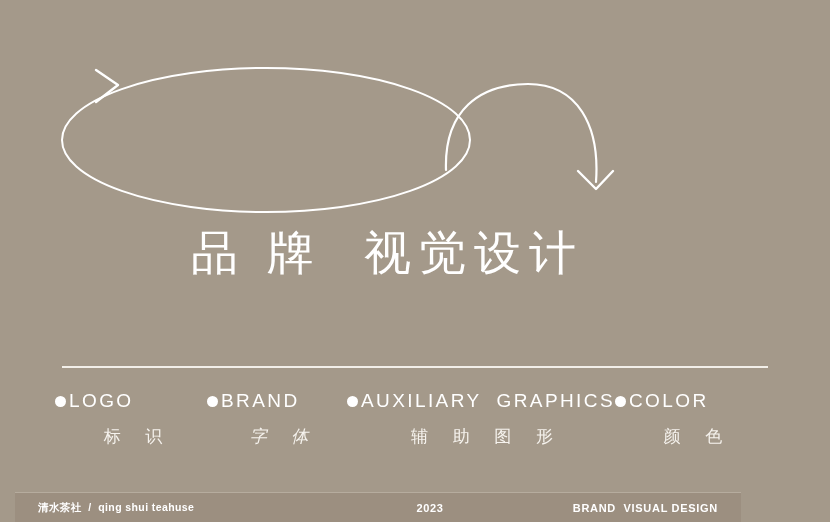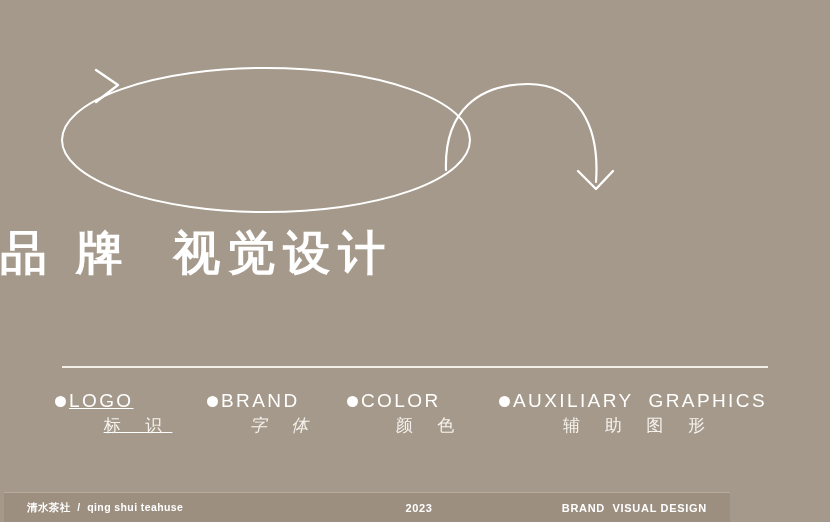--- a/index.html
+++ b/index.html
@@ -43,24 +43,24 @@
     letter-spacing:3.5px;
     line-height:40px;
     padding-right:2px;
   }
 
   
   .cn-headline {
     position:absolute;
     left:0; top:225px;
     width:775px;
-    text-align:left;
+    text-align:center;
     color:#ffffff;
     font-size:47px;
-    font-weight:bold;
+    font-weight:normal;
     letter-spacing:8px;
     line-height:56px;
     white-space:pre;
   }
 
   
   .divider {
     position:absolute;
     left:62px; top:366px;
     width:706px; height:2px;
@@ -87,41 +87,41 @@
   }
   .feature .bullet {
     display:inline-block;
     width:11px; height:11px;
     border-radius:50%;
     background:#ffffff;
     margin-right:3px;
     flex:0 0 auto;
   }
   .feature .cn {
-    margin-top:4px;
+    margin-top:15px;
     font-size:17px;
     letter-spacing:10px;
     line-height:20px;
     text-align:center;
     white-space:pre;
     color:#f6f3ee;
   }
-  .f-logo   { width:152px;text-decoration:underline; }
+  .f-logo   { width:152px; }
   .f-font   { width:140px; }
   .f-color  { width:152px; }
   .f-aux    { width:auto; }
   .f-logo  .cn { padding-left:14px; }
   .f-font  .cn { padding-left:14px;font-style:italic; }
   .f-color .cn { padding-left:14px; }
   .f-aux   .cn { padding-left:12px; }
 
   
   .footer {
     position:absolute;
-    left:4px; bottom:0;
+    left:15px; bottom:0;
     width:726px; height:30px;
     background:#9c8f80;
     border-top:1px solid #b6ac9e;
     display:flex;
     align-items:center;
     color:#ffffff;
   }
   .footer .left {
     position:absolute; left:23px;
     font-size:10.5px;
@@ -176,34 +176,34 @@
     </div>
 
     <div class="feature f-font">
       <div class="en">
         <span class="bullet"></span>
         <span>BRAND</span>
       </div>
       <div class="cn">字 体</div>
     </div>
 
+    <div class="feature f-aux">
+      <div class="en">
+        <span class="bullet"></span>
+        <span>AUXILIARY  GRAPHICS</span>
+      </div>
+      <div class="cn">辅 助 图 形</div>
+    </div>
+
     <div class="feature f-color">
       <div class="en">
         <span class="bullet"></span>
         <span>COLOR</span>
       </div>
       <div class="cn">颜 色</div>
-    </div>
-
-    <div class="feature f-aux">
-      <div class="en">
-        <span class="bullet"></span>
-        <span>AUXILIARY  GRAPHICS</span>
-      </div>
-      <div class="cn">辅 助 图 形</div>
     </div>
 
   </div>
 
   <div class="footer">
     <span class="left">清水茶社  /  qing shui teahuse</span>
     <span class="center">2023</span>
     <span class="right">BRAND  VISUAL DESIGN</span>
   </div>
 

